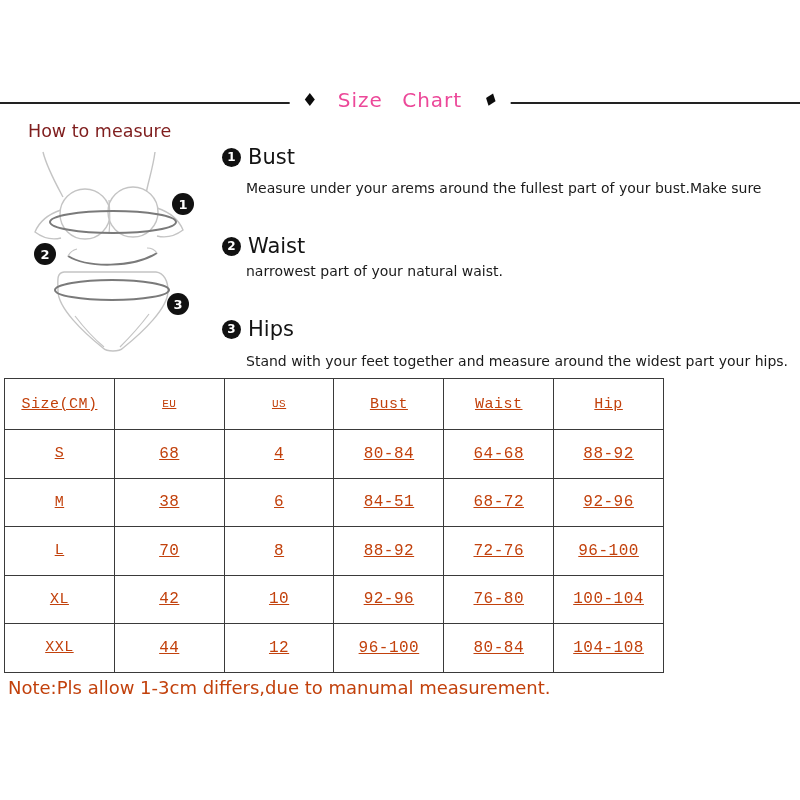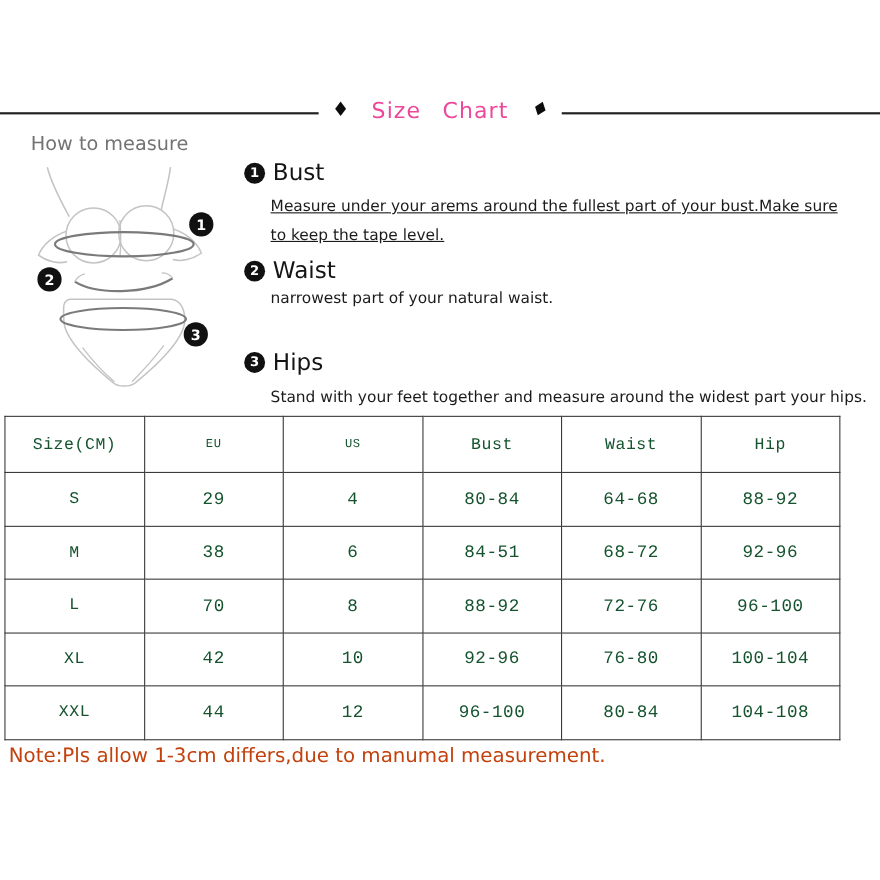--- a/index.html
+++ b/index.html
@@ -11,41 +11,41 @@
   .title-rule{position:absolute;top:102px;left:0;width:800px;height:2px;background:#222;}
   .title-wrap{
     position:absolute;top:88px;left:50%;transform:translateX(-50%);
     background:#fff;padding:0 12px;display:flex;align-items:center;gap:20px;
     font-size:20px;white-space:pre;
   }
   .title-text{letter-spacing:1px;word-spacing:12px;color:#ec4899;}
   .diamond{font-size:18px;line-height:1;color:#0c0c0c;}
   .d-right{display:inline-block;transform:rotate(20deg);}
   
-  .howto{position:absolute;left:28px;top:121px;font-size:17.5px;color:#737373;}
+  .howto{position:absolute;left:28px;top:121px;font-size:17.5px;color:#7f1d1d;}
   .figure{position:absolute;left:15px;top:150px;}
   
   .inst{position:absolute;left:222px;width:578px;}
   .inst-head{display:flex;align-items:center;gap:7px;}
   .badge{
     width:19px;height:19px;border-radius:50%;background:#111;color:#fff;
     font-size:12px;font-weight:bold;display:flex;align-items:center;justify-content:center;
     flex:0 0 19px;
   }
   .inst-title{font-size:21px;color:#141414;}
   .inst-body{margin-left:24px;font-size:14px;line-height:26px;color:#1b1b1b;}
   .inst-line{white-space:nowrap;}
-  .s1{top:145px;} .s1 .inst-body{margin-top:6px;text-decoration:underline;}
+  .s1{top:145px;} .s1 .inst-body{margin-top:6px;}
   .s2{top:234px;} .s2 .inst-body{margin-top:1px;line-height:25px;}
   .s2 .inst-line:nth-child(2){margin-left:8px;font-style:italic;}
   .s3{top:317px;} .s3 .inst-body{margin-top:7px;}
   
   .size-table{
-    position:absolute;left:4px;top:378px;width:760px;border-collapse:collapse;
-    table-layout:fixed;font-family:"Liberation Mono",monospace;color:#14532d;
+    position:absolute;left:4px;top:378px;width:660px;border-collapse:collapse;
+    table-layout:fixed;font-family:"Liberation Mono",monospace;color:#c2410c;text-decoration:underline;
   }
   .size-table th,.size-table td{
     border:1.4px solid #3a3a3a;text-align:center;vertical-align:middle;
     font-weight:normal;letter-spacing:0.5px;background:#fff;
   }
   .size-table th{height:48px;font-size:15px;}
   .size-table th:nth-child(2),.size-table th:nth-child(3){font-size:11px;}
   .size-table td{height:45.5px;font-size:16px;}
   .size-table td:first-child{font-size:15px;}
   
@@ -103,21 +103,20 @@
     </g>
   </svg>
 
   <div class="inst s1">
     <div class="inst-head">
       <span class="badge">1</span>
       <span class="inst-title">Bust</span>
     </div>
     <div class="inst-body">
       <div class="inst-line">Measure under your arems around the fullest part of your bust.Make sure</div>
-      <div class="inst-line">to keep the tape level.</div>
     </div>
   </div>
 
   <div class="inst s2">
     <div class="inst-head">
       <span class="badge">2</span>
       <span class="inst-title">Waist</span>
     </div>
     <div class="inst-body">
       <div class="inst-line">narrowest part of your natural waist.</div>
@@ -141,21 +140,21 @@
         <th>EU</th>
         <th>US</th>
         <th>Bust</th>
         <th>Waist</th>
         <th>Hip</th>
       </tr>
     </thead>
     <tbody>
       <tr>
         <td>S</td>
-        <td>29</td>
+        <td>68</td>
         <td>4</td>
         <td>80-84</td>
         <td>64-68</td>
         <td>88-92</td>
       </tr>
       <tr>
         <td>M</td>
         <td>38</td>
         <td>6</td>
         <td>84-51</td>

